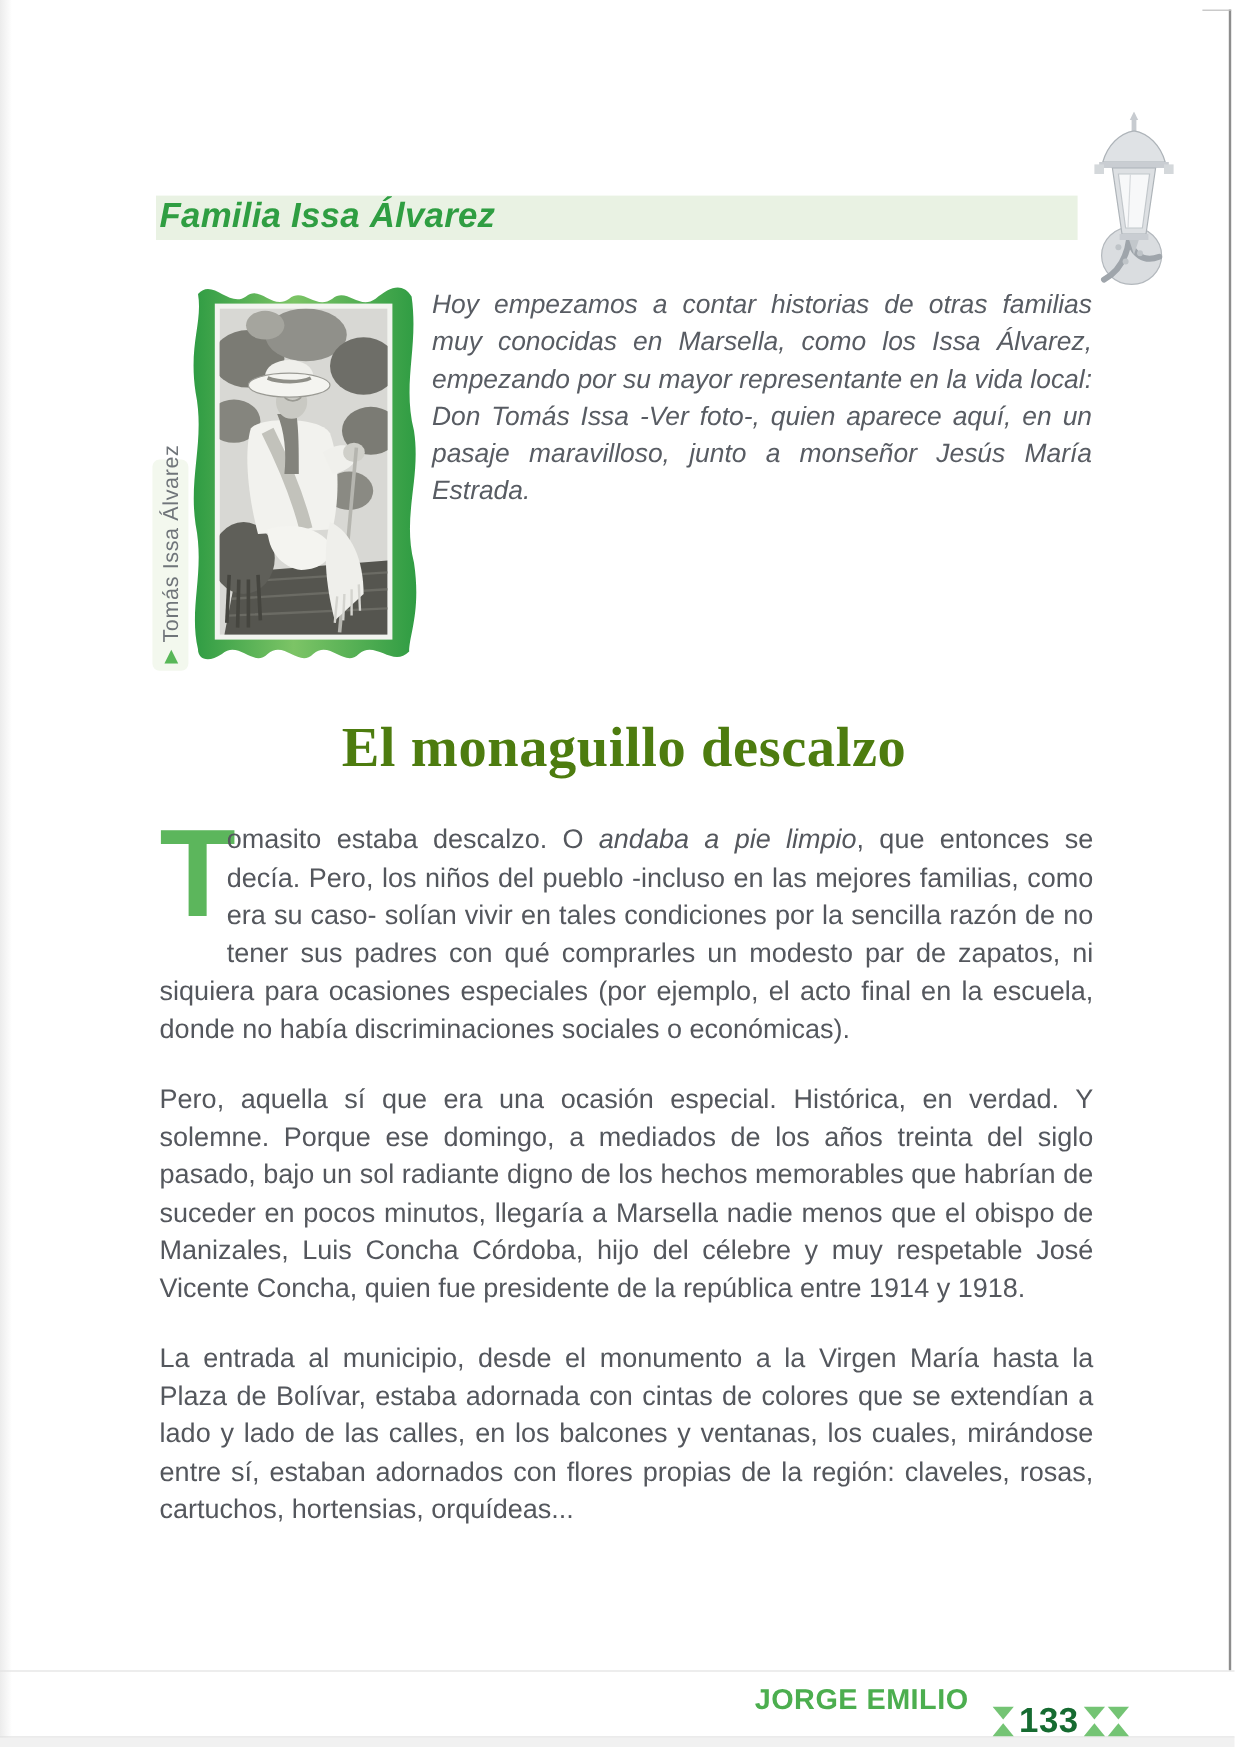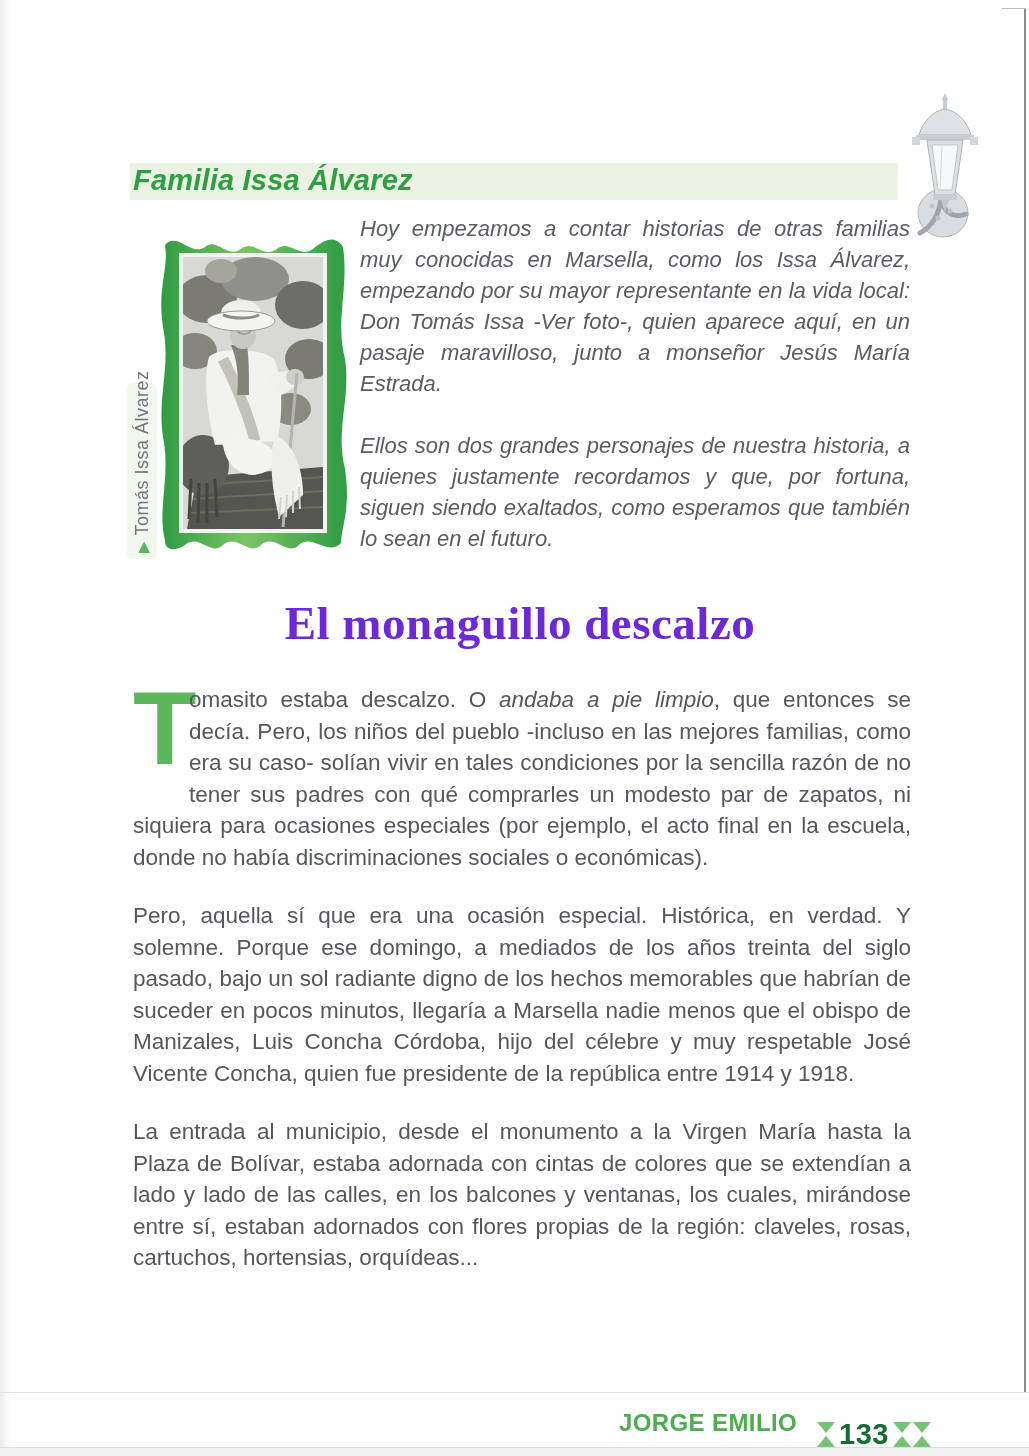--- a/index.html
+++ b/index.html
@@ -27,35 +27,35 @@
   .photo-frame{position:absolute;left:157px;top:227px;width:192px;height:332px;}
 
   
   .caption-wrap{position:absolute;left:127px;top:383px;width:30px;height:176px;}
   .caption-rot{width:176px;height:30px;transform:rotate(-90deg) translateX(-176px);transform-origin:0 0;
     background:#f3f8ee;border-radius:6px;display:flex;align-items:center;padding:0 6px;box-sizing:border-box;}
   .caption-marker{color:#58b758;font-size:15px;margin-right:6px;line-height:1;}
   .caption-text{font-size:18px;color:#70757a;letter-spacing:.5px;white-space:nowrap;}
 
   
-  .intro{position:absolute;left:360px;top:213px;width:550px;color:#585c63;}
+  .intro{position:absolute;left:360px;top:238px;width:550px;color:#585c63;}
   .intro p{margin:0 0 31px 0;font-style:italic;font-size:22px;line-height:31px;text-align:justify;}
 
   
   .chapter-title{position:absolute;left:100px;top:596px;width:840px;text-align:center;
-    font-family:"Liberation Serif", serif;font-weight:700;font-size:47px;color:#6d28d9;letter-spacing:.5px;}
+    font-family:"Liberation Serif", serif;font-weight:700;font-size:47px;color:#4d7c0f;letter-spacing:.5px;}
 
   
   .body-col{position:absolute;left:133px;top:684px;width:778px;color:#54575d;}
   .body-col p{margin:0 0 27px 0;font-size:22.5px;line-height:31.5px;text-align:justify;}
   .dropcap{float:left;color:#5cb65c;font-size:104px;line-height:80px;height:92px;width:46px;
     font-weight:600;margin:4px 10px 0 0;}
 
   
-  .footer{position:absolute;right:98px;top:1403px;height:40px;display:flex;align-items:center;gap:10px;}
+  .footer{position:absolute;right:88px;top:1403px;height:40px;display:flex;gap:10px;}
   .footer .author-first{color:#4cae4f;font-size:24px;font-weight:600;letter-spacing:.4px;}
   .footer .author-last{color:#24415f;font-size:24px;font-weight:600;letter-spacing:.4px;}
   .pagenum-group{display:flex;align-items:center;gap:4px;margin-left:10px;margin-top:22px;}
   .pagenum{color:#166b31;font-size:29px;font-weight:700;letter-spacing:.5px;}
   .hg{display:inline-block;}
 </style>
 </head>
 <body>
 
 <div id="page">
@@ -163,21 +163,20 @@
 
   <div class="caption-wrap">
     <div class="caption-rot">
       <span class="caption-marker">▶</span>
       <span class="caption-text">Tomás Issa Álvarez</span>
     </div>
   </div>
 
   <div class="intro">
     <p>Hoy empezamos a contar historias de otras familias muy conocidas en Marsella, como los Issa Álvarez, empezando por su mayor representante en la vida local: Don Tomás Issa -Ver foto-, quien aparece aquí, en un pasaje maravilloso, junto a monseñor Jesús María Estrada.</p>
-    <p>Ellos son dos grandes personajes de nuestra historia, a quienes justamente recordamos y que, por fortuna, siguen siendo exaltados, como esperamos que también lo sean en el futuro.</p>
   </div>
 
   <div class="chapter-title">El monaguillo descalzo</div>
 
   <div class="body-col">
     <p>
       <span class="dropcap">T</span><span>omasito estaba descalzo. O </span><i>andaba a pie limpio</i><span>, que entonces se decía. Pero, los niños del pueblo -incluso en las mejores familias, como era su caso- solían vivir en tales condiciones por la sencilla razón de no tener sus padres con qué comprarles un modesto par de zapatos, ni siquiera para ocasiones especiales (por ejemplo, el acto final en la escuela, donde no había discriminaciones sociales o económicas).</span>
     </p>
     <p>Pero, aquella sí que era una ocasión especial. Histórica, en verdad. Y solemne. Porque ese domingo, a mediados de los años treinta del siglo pasado, bajo un sol radiante digno de los hechos memorables que habrían de suceder en pocos minutos, llegaría a Marsella nadie menos que el obispo de Manizales, Luis Concha Córdoba, hijo del célebre y muy respetable José Vicente Concha, quien fue presidente de la república entre 1914 y 1918.</p>
     <p>La entrada al municipio, desde el monumento a la Virgen María hasta la Plaza de Bolívar, estaba adornada con cintas de colores que se extendían a lado y lado de las calles, en los balcones y ventanas, los cuales, mirándose entre sí, estaban adornados con flores propias de la región: claveles, rosas, cartuchos, hortensias, orquídeas...</p>

